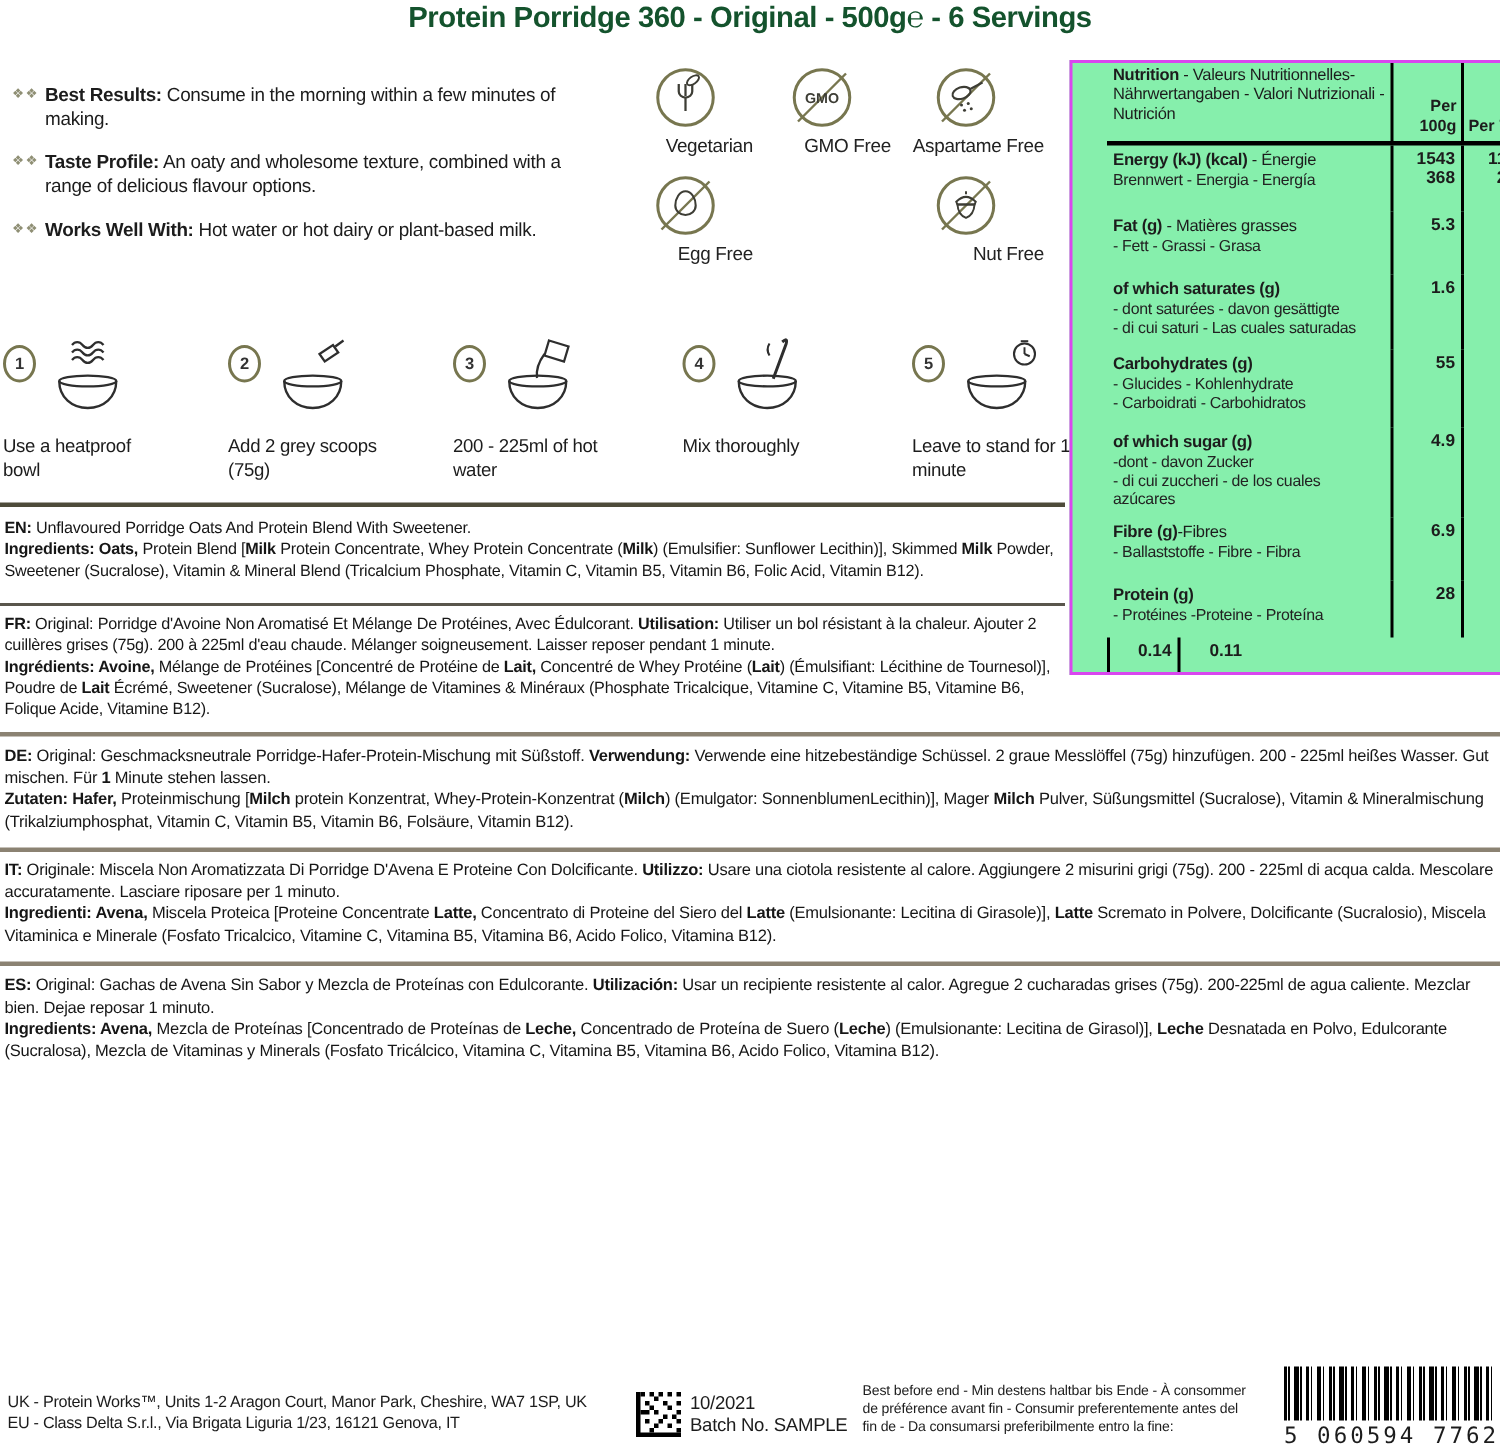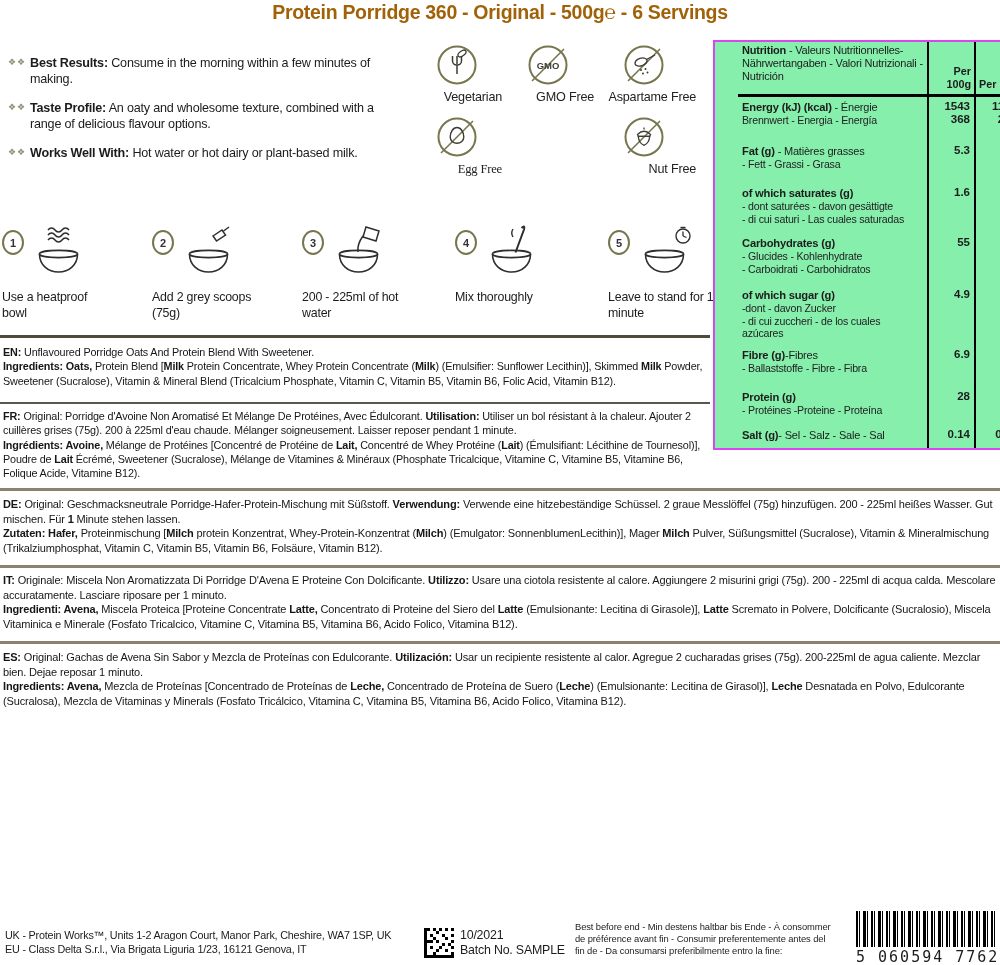--- a/index.html
+++ b/index.html
@@ -1,19 +1,19 @@
 <!DOCTYPE html>
 <html><head>
 <meta charset="utf-8">
 <style>
   html,body{margin:0;padding:0;background:#fff;}
   .page{position:relative;width:1000px;height:965px;background:#ffffff;overflow:hidden;
         font-family:"Liberation Sans",sans-serif;color:#1c1c1c;}
   .title{position:absolute;left:0;top:1px;width:1000px;margin:0;text-align:center;
-         font-size:19.5px;font-weight:bold;letter-spacing:-0.3px;color:#a16207;}
+         font-size:19.5px;font-weight:bold;letter-spacing:-0.3px;color:#14532d;}
   
   .bullets{position:absolute;left:8px;top:55px;width:400px;}
   .bullet{display:flex;margin-bottom:13px;}
   .bullet-glyph{flex:0 0 22px;font-size:9px;color:#8f8f74;padding-top:2px;letter-spacing:1px;}
   .bullet p{margin:0;font-size:12.6px;line-height:16px;letter-spacing:-0.2px;width:372px;}
   .bullet b{letter-spacing:-0.2px;}
   
   .badge{position:absolute;text-align:center;}
   .badge svg{display:block;margin:0 auto;}
   .badge-label{font-size:12.6px;margin-top:2px;letter-spacing:-0.2px;color:#222;text-align:right;}
@@ -100,21 +100,21 @@
       <ellipse cx="20" cy="20" rx="6.2" ry="3.8" transform="rotate(-18 20 20)" fill="none" stroke="#3d3d35" stroke-width="1.4"></ellipse>
       <line x1="25.5" y1="17.5" x2="34" y2="13" stroke="#3d3d35" stroke-width="1.4"></line>
       <circle cx="20" cy="28" r="1" fill="#3d3d35"></circle>
       <circle cx="24.5" cy="27" r="1" fill="#3d3d35"></circle>
       <circle cx="22" cy="31.5" r="1" fill="#3d3d35"></circle>
       <circle cx="26.5" cy="30.5" r="1" fill="#3d3d35"></circle>
     </svg>
     <div class="badge-label">Aspartame Free</div>
   </div>
 
-  <div class="badge" style="left:412px;top:114px;width:90px;font-family:Liberation Serif, serif;">
+  <div class="badge" style="left:412px;top:114px;width:90px;">
     <svg width="46" height="46" viewBox="0 0 46 46">
       <circle cx="23" cy="23" r="18.5" fill="none" stroke="#77764f" stroke-width="2"></circle>
       <line x1="7" y1="39" x2="39" y2="7" stroke="#77764f" stroke-width="1.6"></line>
       <path d="M23,13.5 c4,0 6.8,4.8 6.8,9.5 a6.8,6.3 0 0 1 -13.6,0 c0,-4.7 2.8,-9.5 6.8,-9.5 z" fill="none" stroke="#3d3d35" stroke-width="1.4"></path>
     </svg>
     <div class="badge-label">Egg Free</div>
   </div>
 
 
   <div class="badge" style="left:592px;top:114px;width:104px;">
@@ -301,24 +301,20 @@
           </div>
         </div>
       <div class="nvalcell">
           <div>28</div>
         </div>
       <div class="nvalcell">
           <div>21</div>
         </div>
     </div>
     <div class="nrow" style="height:23px;">
-      <div class="nlabelcell">
-          <div class="nl1"><b>Salt (g)</b><span>- Sel - Salz - Sale - Sal</span></div>
-          <div class="nsub"></div>
-        </div>
       <div class="nvalcell">
           <div>0.14</div>
         </div>
       <div class="nvalcell">
           <div>0.11</div>
         </div>
     </div>
   </div>
 
   <div class="hr" style="top:335px;width:710px;height:3px;background:#4e4b3a;"></div>

